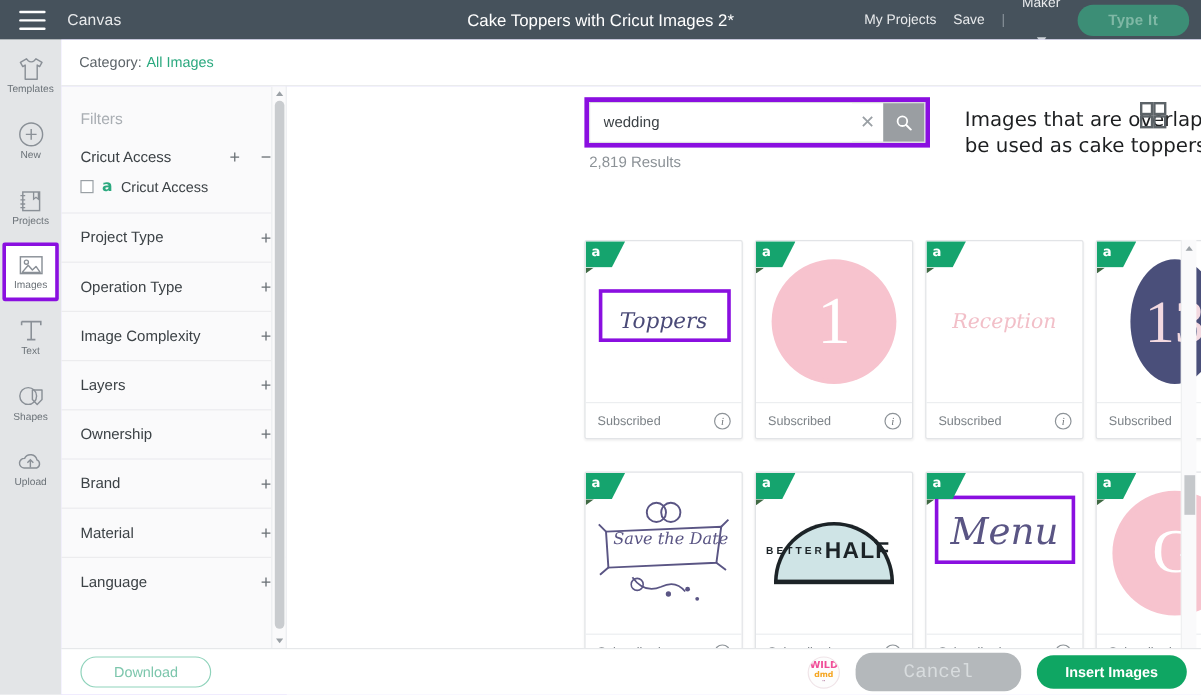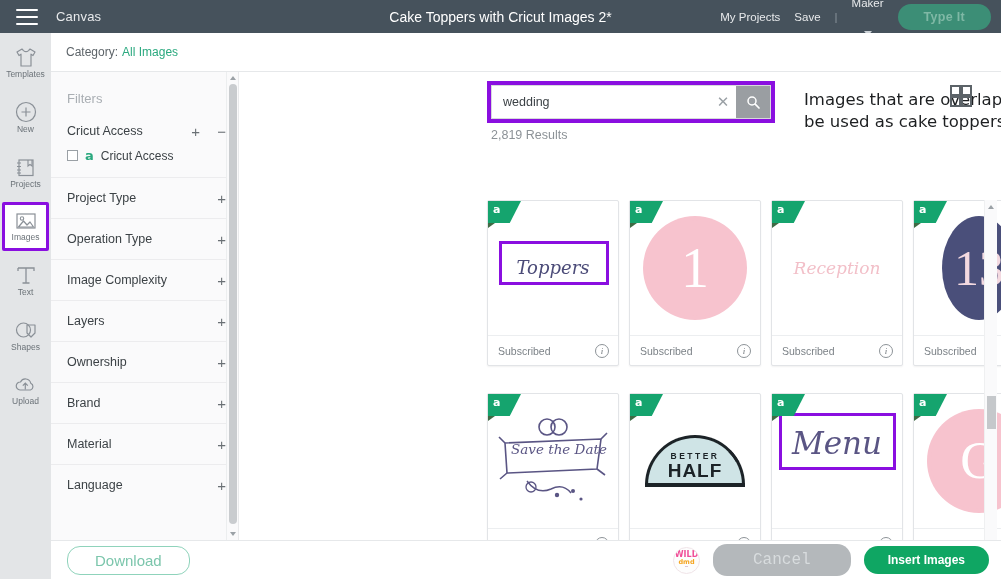--- a/index.html
+++ b/index.html
@@ -158,21 +158,21 @@
   .rscroll .thumb { position: absolute; top: 196px; left: 2px; width: 9px; height: 33px;
     background: #c5c8cb; cursor: pointer; }
 
   
   .footer {
     position: absolute; left: 51px; bottom: 0; width: 950px; height: 39px;
     background: #ffffff; border-top: 1px solid #e6e8ea; display: flex; align-items: center;
   }
   .download-btn {
     margin-left: 16px; border: 1px solid #8fd3bb; color: #7cc6ac; background: #fff;
-    border-radius: 13px; font-size: 15px; padding: 5px 27px; cursor: pointer;
+    border-radius: 13px; font-size: 12px; padding: 5px 27px; cursor: pointer;
     font-family: "Liberation Sans", sans-serif;
   }
   .footer-right { margin-left: auto; display: flex; align-items: center; gap: 13px; padding-right: 12px; }
   .wild-logo {
     width: 27px; height: 27px; border-radius: 50%; background: #fdfdfd;
     border: 1px solid #f0e4e8; display: flex; flex-direction: column;
     align-items: center; justify-content: center; line-height: 1; overflow: hidden;
   }
   .wild-logo .w1 { font-size: 8px; font-weight: bold; color: #f04e98; font-family: "DejaVu Sans", sans-serif; }
   .wild-logo .w2 { font-size: 6.5px; font-weight: bold; color: #f5a623; font-family: "DejaVu Sans", sans-serif; }
@@ -455,21 +455,21 @@
             <div class="card-foot">
               <span class="sub">Subscribed</span>
               <span class="info-i">i</span>
             </div>
           </div>
 
           <div class="card">
             <div class="card-art">
               <div style="position:relative;width:100px;height:52px;background:#cfe4e6;
                    border:3px solid #1c2327;border-radius:50px 50px 0 0;border-bottom-width:4px;
-                   display:flex;flex-direction:column;align-items:center;justify-content:flex-end;padding-bottom:3px;">
+                   display:flex;flex-direction:row;align-items:center;justify-content:flex-end;padding-bottom:3px;">
                 <span style="font-size:8.5px;font-weight:bold;letter-spacing:2.5px;color:#1c2327;">BETTER</span>
                 <span style="font-size:19px;font-weight:bold;letter-spacing:1px;color:#1c2327;line-height:1;">HALF</span>
               </div>
             </div>
             <div class="badge">
               <span class="rib"></span>
                 <span class="fold"></span>
               <span class="bletter">a</span>
             </div>
             <div class="card-foot">

